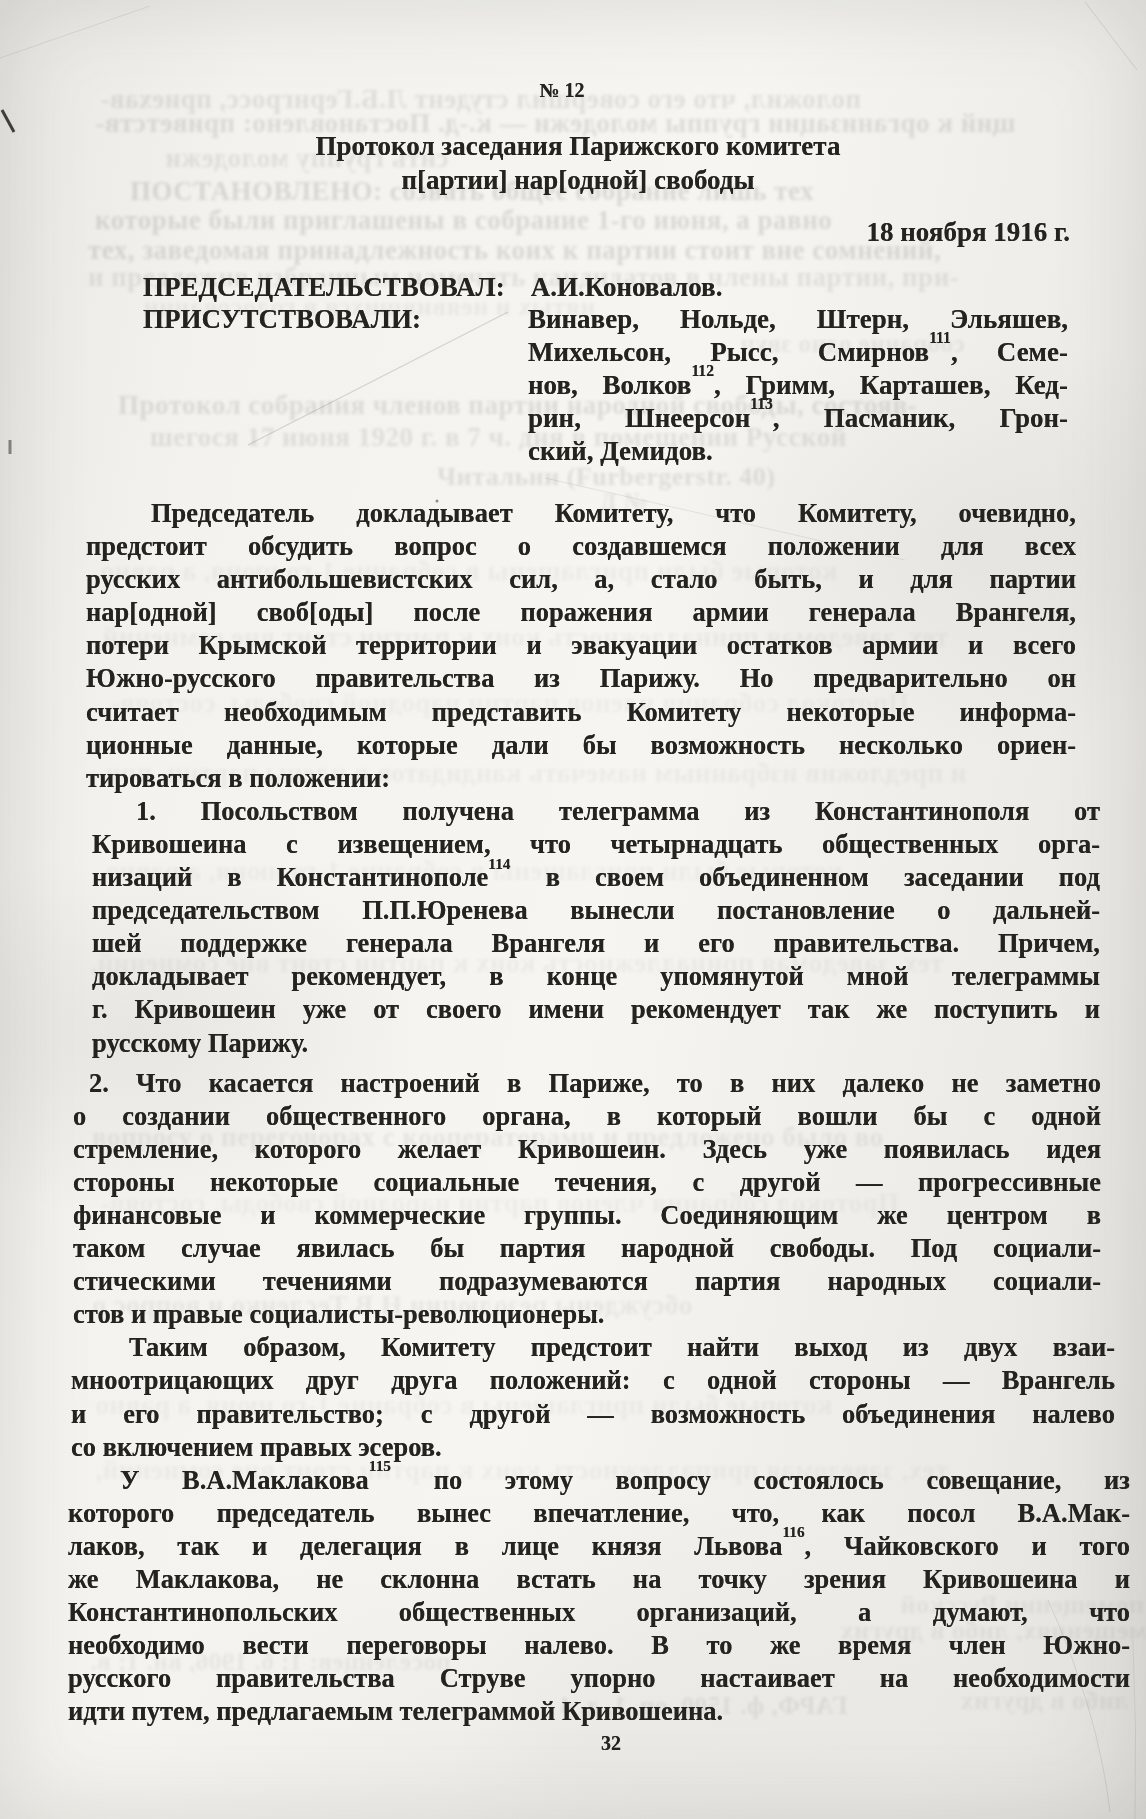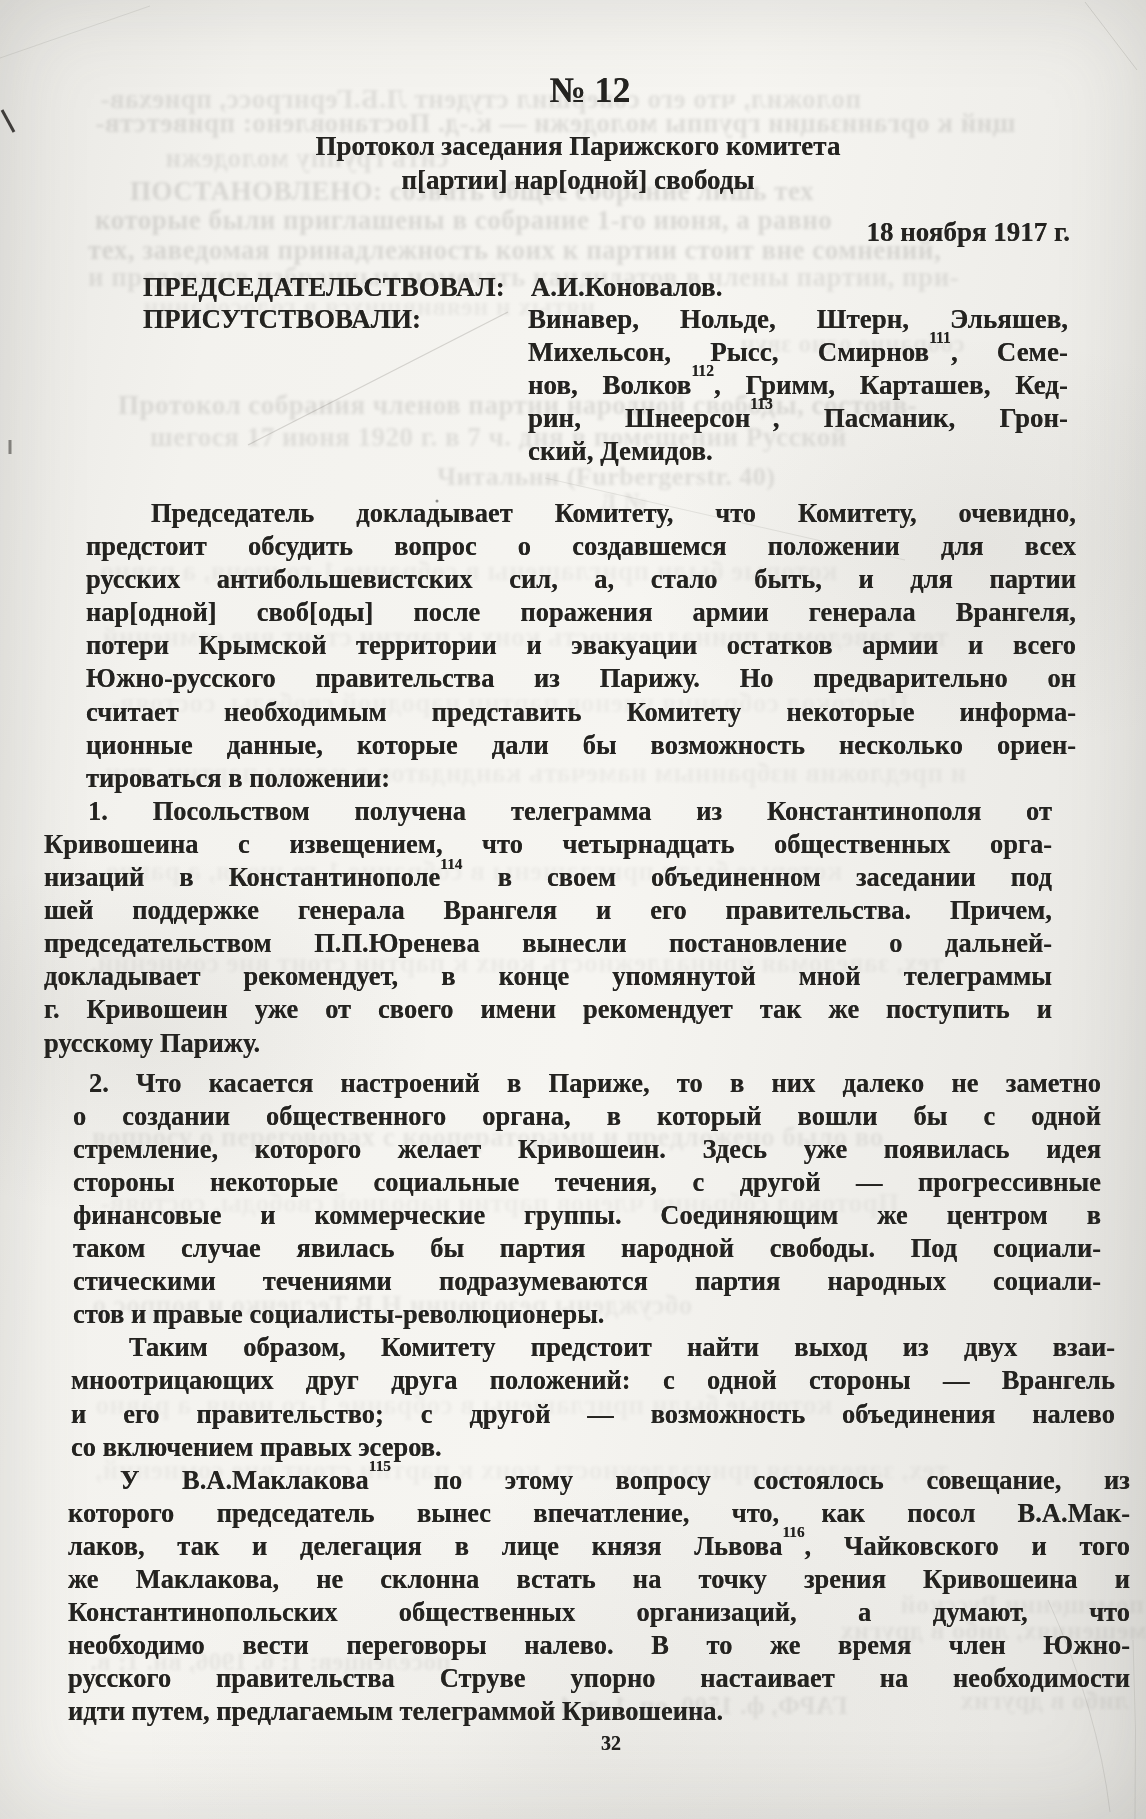--- a/index.html
+++ b/index.html
@@ -20,39 +20,39 @@
   .vignette{position:absolute;inset:0;pointer-events:none;
     box-shadow:inset 0 0 90px rgba(90,88,82,0.18);}
   
   .bleed-layer{position:absolute;inset:0;z-index:1;}
   .bleed{position:absolute;white-space:nowrap;color:#504e4a;
     filter:blur(1.4px);font-weight:700;letter-spacing:0.5px;}
   .bleed.mirr{transform:scaleX(-1);transform-origin:center;}
   
   .content{position:absolute;inset:0;z-index:2;
     text-shadow:0 0 0.6px rgba(25,24,22,0.65);}
-  .doc-number{position:absolute;top:74px;left:100px;width:980px;
-    text-align:center;font-size:36px;line-height:33px;}
+  .doc-number{position:absolute;top:74px;left:72px;width:980px;
+    text-align:center;font-size:20px;line-height:33px;}
   .doc-title{position:absolute;top:129px;left:88px;width:980px;
     text-align:center;font-size:27px;line-height:34px;}
   .doc-date{position:absolute;top:216px;left:88px;width:982px;
     text-align:right;font-size:27px;line-height:33px;}
   .chair-row{position:absolute;top:271px;left:143px;font-size:27px;line-height:33px;
     display:flex;gap:26px;}
   .att-label{position:absolute;top:303px;left:143px;font-size:27px;line-height:33px;}
   .att-lines{position:absolute;top:303px;left:528px;width:540px;
     font-size:27px;line-height:33px;}
   .jline{text-align:justify;text-align-last:justify;}
   .jline.last{text-align-last:left;}
   .body-text{position:absolute;top:497px;left:0;width:1062px;
     font-size:26.5px;line-height:33.1px;}
   .para{text-align:justify;}
   .para .jline{min-height:33.1px;}
   .para.p0{margin-left:86px;width:990px;}
-  .para.p1{margin-left:44px;width:1008px;}
+  .para.p1{margin-left:92px;width:1008px;}
   .para.p2{margin-left:73px;width:1028px;margin-top:7px;}
   .para.p3{margin-left:71px;width:1044px;}
   .para.p4{margin-left:68px;width:1062px;}
   .para .jline.first span.ind{display:inline-block;}
   sup{font-size:0.58em;line-height:0;position:relative;top:-0.5em;font-weight:700;}
   .page-num{position:absolute;top:1727px;left:104px;width:1014px;
     text-align:center;font-size:20px;line-height:33px;}
   .marks{position:absolute;inset:0;z-index:3;pointer-events:none;}
 </style>
 </head>
@@ -91,21 +91,21 @@
       <div class="bleed mirr" style="left: 90px; top: 1648px; font-size: 25px; opacity: 0.08;">поселенцев: 1; б. 1906, вн. 1; в.</div>
       <div class="bleed mirr" style="left: 560px; top: 1692px; font-size: 25px; opacity: 0.1;">ГАРФ, ф. 1500, оп. 1, д. 4</div>
     </div>
 
   <div class="content">
     <div class="doc-number">№ 12</div>
     <div class="doc-title">
       <div>Протокол заседания Парижского комитета</div>
       <div>п[артии] нар[одной] свободы</div>
     </div>
-    <div class="doc-date">18 ноября 1917 г.</div>
+    <div class="doc-date">18 ноября 1916 г.</div>
 
     <div class="chair-row">
       <span>ПРЕДСЕДАТЕЛЬСТВОВАЛ:</span>
       <span>А.И.Коновалов.</span>
     </div>
 
     <div class="att-label">ПРИСУТСТВОВАЛИ:</div>
     <div class="att-lines" id="attendees-lines">
         <div class="jline">Винавер, Нольде, Штерн, Эльяшев,</div>
         <div class="jline">Михельсон, Рысс, Смирнов<sup>111</sup>, Семе-</div>
@@ -123,22 +123,22 @@
           <div class="jline">потери Крымской территории и эвакуации остатков армии и всего</div>
           <div class="jline">Южно-русского правительства из Парижу. Но предварительно он</div>
           <div class="jline">считает необходимым представить Комитету некоторые информа-</div>
           <div class="jline">ционные данные, которые дали бы возможность несколько ориен-</div>
           <div class="jline last">тироваться в положении:</div>
         </div>
         <div class="para p1">
           <div class="jline first"><span class="ind" style="width:44px"></span>1. Посольством получена телеграмма из Константинополя от</div>
           <div class="jline">Кривошеина с извещением, что четырнадцать общественных орга-</div>
           <div class="jline">низаций в Константинополе<sup>114</sup> в своем объединенном заседании под</div>
+          <div class="jline">председательством П.П.Юренева вынесли постановление о дальней-</div>
           <div class="jline">шей поддержке генерала Врангеля и его правительства. Причем,</div>
-          <div class="jline">председательством П.П.Юренева вынесли постановление о дальней-</div>
           <div class="jline">докладывает рекомендует, в конце упомянутой мной телеграммы</div>
           <div class="jline">г. Кривошеин уже от своего имени рекомендует так же поступить и</div>
           <div class="jline last">русскому Парижу.</div>
         </div>
         <div class="para p2">
           <div class="jline first"><span class="ind" style="width:16px"></span>2. Что касается настроений в Париже, то в них далеко не заметно</div>
           <div class="jline">о создании общественного органа, в который вошли бы с одной</div>
           <div class="jline">стремление, которого желает Кривошеин. Здесь уже появилась идея</div>
           <div class="jline">стороны некоторые социальные течения, с другой — прогрессивные</div>
           <div class="jline">финансовые и коммерческие группы. Соединяющим же центром в</div>

